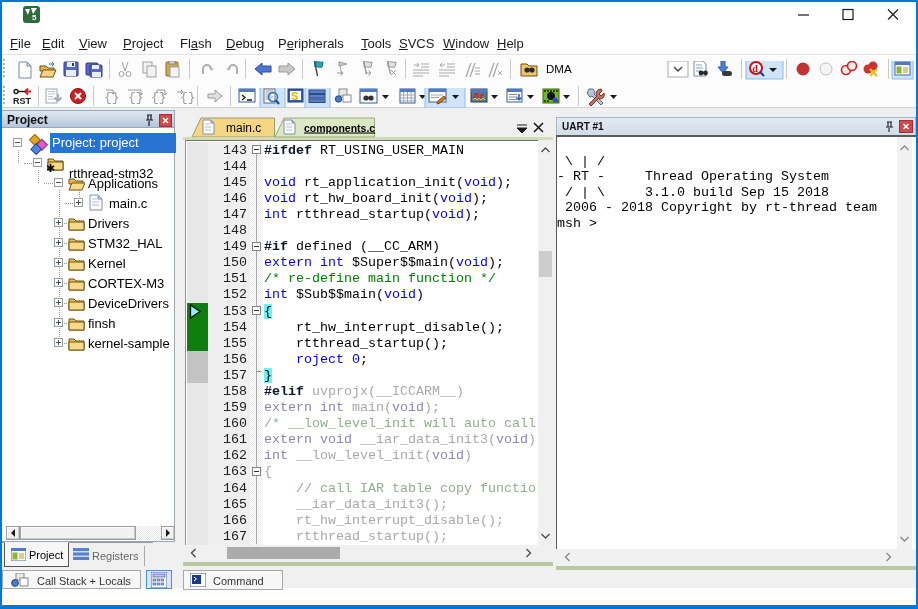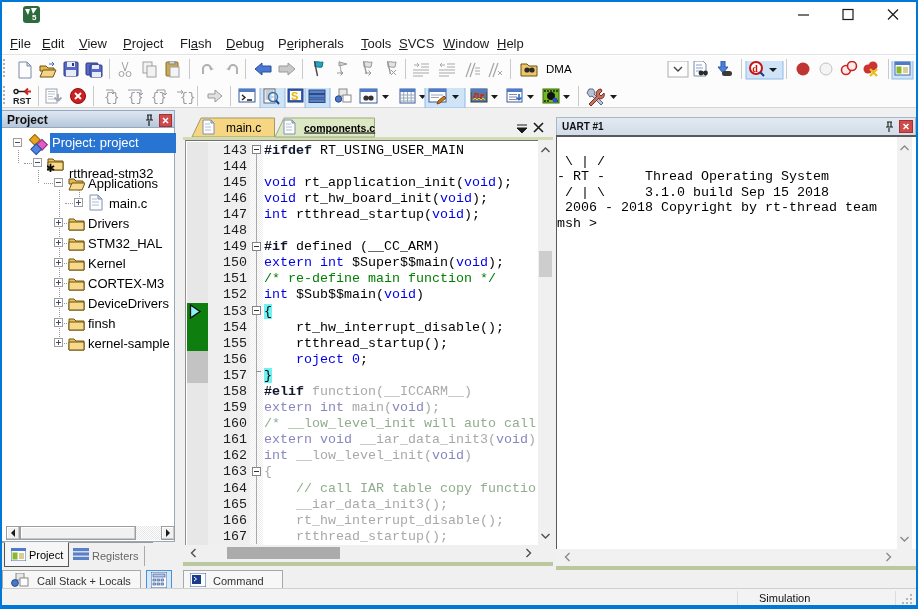--- a/index.html
+++ b/index.html
@@ -672,21 +672,21 @@
 
 <span class="pp">#if</span> defined (__CC_ARM)
 <span class="kw">extern</span> <span class="kw">int</span> $Super$$main(<span class="kw">void</span>);
 <span class="cm">/* re-define main function */</span>
 <span class="kw">int</span> $Sub$$main(<span class="kw">void</span>)
 <span class="hl">{</span>
     rt_hw_interrupt_disable();
     rtthread_startup();
     <span class="kw">roject</span> <span class="kw">0</span>;
 <span class="hl">}</span>
-<span class="pp">#elif</span><span class="gy"> function(__ICCARM__)</span>
+<span class="pp">#elif</span><span class="gy"> uvprojx(__ICCARM__)</span>
 <span class="gk">extern</span><span class="gy"> </span><span class="gk">int</span><span class="gy"> main(</span><span class="gk">void</span><span class="gy">);</span>
 <span class="gc">/* __low_level_init will auto call</span>
 <span class="gk">extern</span><span class="gy"> </span><span class="gk">void</span><span class="gy"> __iar_data_init3(</span><span class="gk">void</span><span class="gy">)</span>
 <span class="gk">int</span><span class="gy"> __low_level_init(</span><span class="gk">void</span><span class="gy">)</span>
 <span class="gy">{</span>
 <span class="gc">    // call IAR table copy functio</span>
 <span class="gy">    __iar_data_init3();</span>
 <span class="gy">    rt_hw_interrupt_disable();</span>
 <span class="gy">    rtthread_startup();</span></div>
       </div>
@@ -770,32 +770,17 @@
       <div class="btab" style="left:183px;top:462px;width:100px;height:20px">
         <svg class="abs" style="left:6px;top:2px" width="16" height="14" viewBox="0 0 16 14">
             <rect x="0" y="0" width="16" height="14" fill="#fdfdfd" stroke="#3a5a9a"></rect>
             <rect x="2" y="2" width="9" height="9" fill="#1a3a8a"></rect>
             <path d="M4 4 l2.5 2 -2.5 2" stroke="#fff" fill="none"></path>
           </svg>
         <span style="position:absolute;left:29px;top:4px">Command</span>
       </div>
     </div>
   </div>
-  <div id="status">
-    <span style="position:absolute;left:759px;top:3px">Simulation</span>
-    <div class="abs" style="left:737px;top:2px;width:1px;height:14px;background:#dcdcdc"></div>
-    <div class="abs" style="left:895px;top:2px;width:1px;height:14px;background:#dcdcdc"></div>
-    <svg class="abs" style="left:902px;top:5px" width="12" height="11">
-        <g fill="#b5b5b5">
-          <rect x="8" y="0" width="2" height="2"></rect>
-          <rect x="8" y="4" width="2" height="2"></rect>
-          <rect x="8" y="8" width="2" height="2"></rect>
-          <rect x="4" y="4" width="2" height="2"></rect>
-          <rect x="4" y="8" width="2" height="2"></rect>
-          <rect x="0" y="8" width="2" height="2"></rect>
-        </g>
-      </svg>
-  </div>
   <div class="edge" style="left:0;top:0;width:918px;height:2px"></div>
   <div class="edge" style="left:0;top:605px;width:918px;height:4px"></div>
   <div class="edge" style="left:0;top:0;width:2px;height:609px"></div>
   <div class="edge" style="left:916px;top:0;width:2px;height:609px"></div>
 </div>
 
 </body></html>

